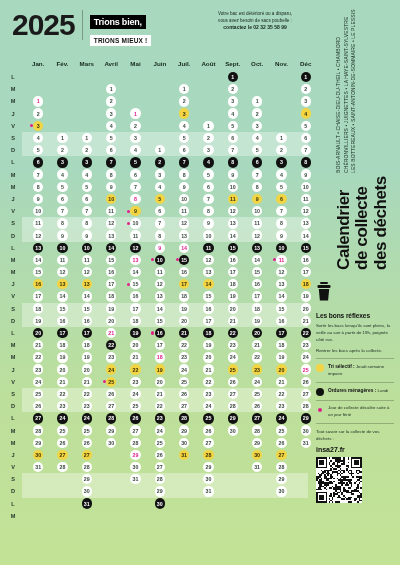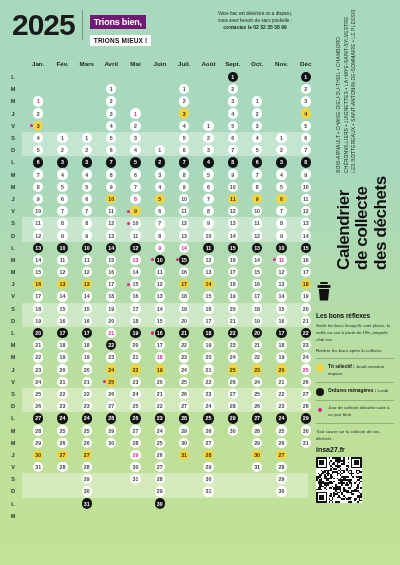--- a/index.html
+++ b/index.html
@@ -9,21 +9,21 @@
     background: linear-gradient(180deg,#a8d8bd 0%, #a8d8bd 30%, #bcdf9c 70%, #c2e295 100%);
     position:relative; overflow:hidden;
   }
   #page { position:relative; width:400px; height:565px; }
 
   
   .hdr { position:absolute; left:12px; top:10px; display:flex; align-items:flex-start; }
   .year { font-size:30px; font-weight:bold; letter-spacing:-1px; color:#1a1a1a; line-height:1; }
   .vbar { width:1px; height:30px; background:#4a5a4a; margin:0 7px; opacity:.5; }
   .slogan { margin-top:1px; }
-  .slogan .l1 { background:#701a75; color:#fff; font-size:9px; font-weight:bold; padding:2px 4px; display:inline-block; letter-spacing:-.2px; }
+  .slogan .l1 { background:#000000; color:#fff; font-size:9px; font-weight:bold; padding:2px 4px; display:inline-block; letter-spacing:-.2px; }
   .slogan .l2 { background:#fff; color:#111; font-size:6.5px; font-weight:bold; padding:2px 4px; display:inline-block; margin-top:1px; letter-spacing:.2px; }
 
   .notice { position:absolute; left:196px; top:10px; width:118px; text-align:center;
             font-size:4.6px; line-height:1.55; color:#16281d; }
   .notice b { font-size:5px; }
 
   
   .vtitle { position:absolute; right:10px; top:8px; height:262px;
             writing-mode:vertical-rl; transform:rotate(180deg);
             display:flex; align-items:flex-start; }

